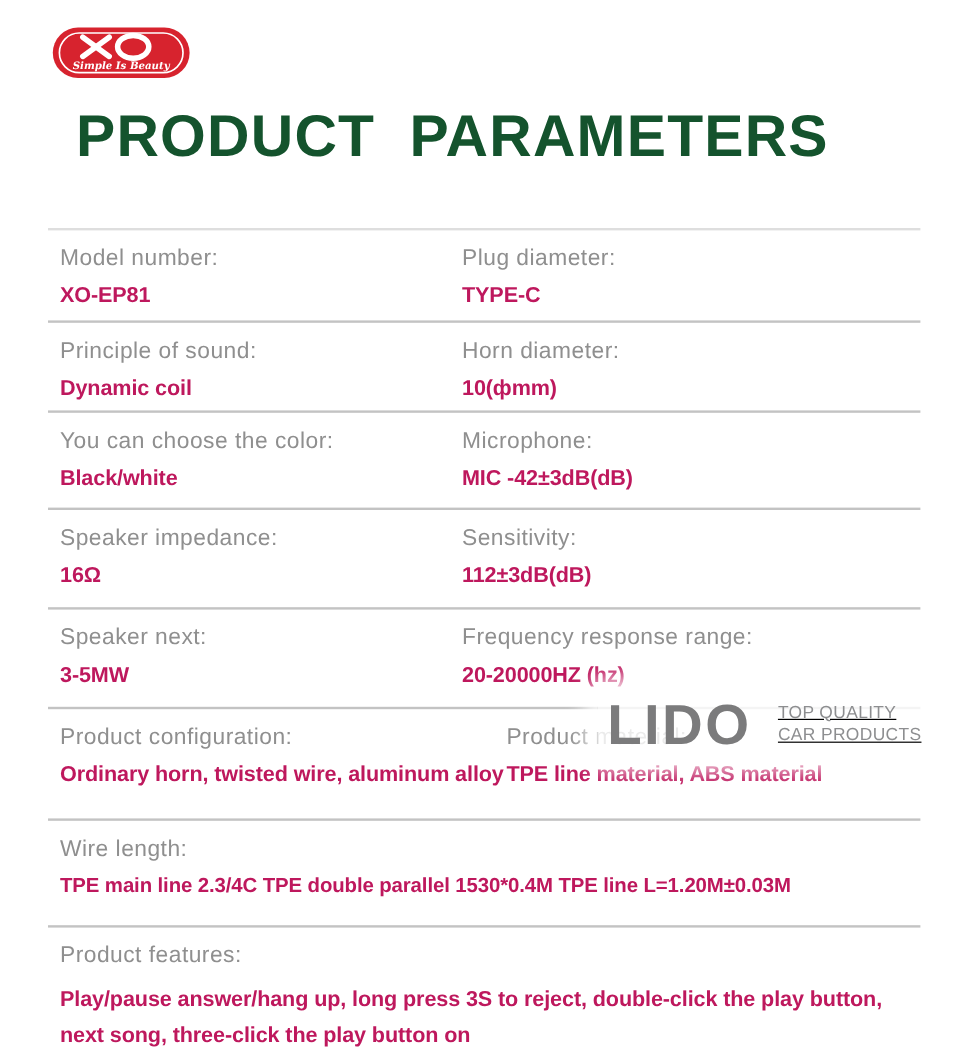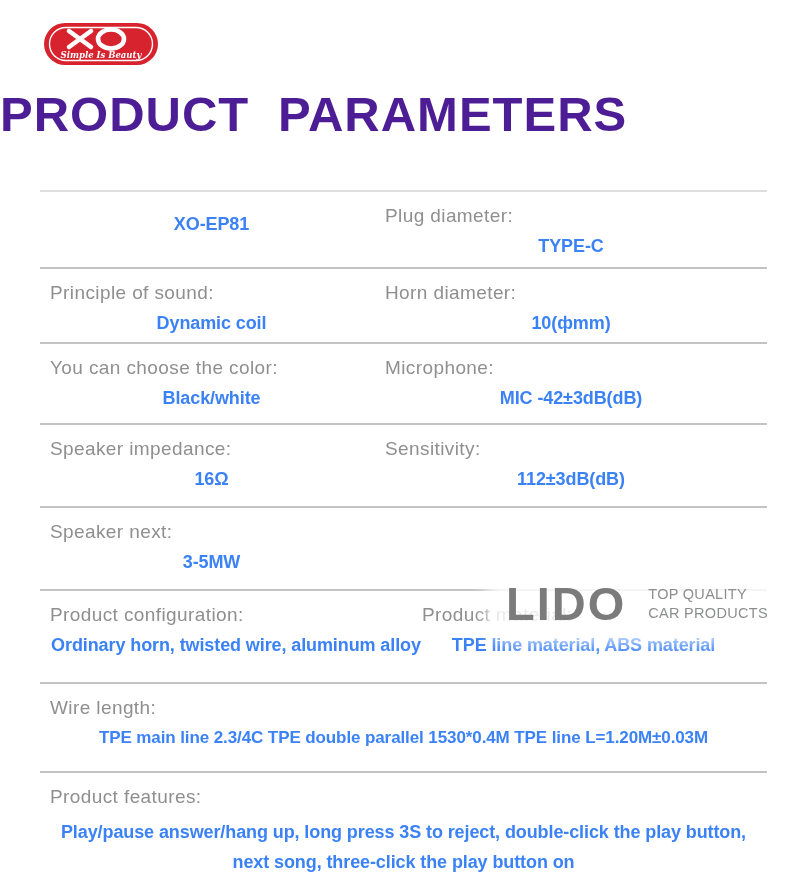--- a/index.html
+++ b/index.html
@@ -6,50 +6,50 @@
   body{
     width:805px;height:880px;position:relative;overflow:hidden;
     background:#ffffff;
     font-family:"Liberation Sans","DejaVu Sans",sans-serif;
   }
   
   .logo{position:absolute;left:43px;top:22px;width:116px;height:44px;}
   
   .page-title{
     position:absolute;left:0;top:86px;width:754px;
-    text-align:left;font-size:49px;font-weight:bold;color:#4c1d95;
+    text-align:center;font-size:49px;font-weight:bold;color:#14532d;
     letter-spacing:1px;word-spacing:14px;
   }
   
   .param-table{position:absolute;left:40px;top:190px;width:727px;}
   .row{border-top:2px solid #c3c3c3;box-sizing:border-box;padding:13px 10px 0 10px;display:flex;}
   .row.first{border-top-color:#dedede;}
   .cell{box-sizing:border-box;}
   .cell.left{flex:0 0 335px;padding-right:12px;}
   .cell.right{flex:1 1 auto;}
   .cell.wide{flex:1 1 auto;}
   .label{
     font-size:19px;color:#8f8f8f;letter-spacing:.4px;line-height:1.15;
   }
   .value{
-    margin-top:8px;font-size:18px;font-weight:600;color:#3b82f6;
-    letter-spacing:-.1px;line-height:1.25;text-align:center;
+    margin-top:8px;font-size:18px;font-weight:600;color:#be185d;
+    letter-spacing:-.1px;line-height:1.25;
   }
   .value.long{font-size:17px;}
   .value.multiline{font-size:18px;line-height:1.7;white-space:pre-line;margin-top:9px;}
   
   .watermark{
     position:absolute;left:498px;top:576px;z-index:5;
     display:flex;align-items:center;gap:22px;
     padding:4px 8px;border-radius:10px;
     background:rgba(255,255,255,.82);
     box-shadow:0 0 16px 12px rgba(255,255,255,.82);
   }
   .wm-brand{font-size:47px;font-weight:bold;color:#7b7b7c;letter-spacing:2px;line-height:1;}
-  .wm-side{display:flex;flex-direction:column;}
+  .wm-side{display:flex;flex-direction:column;text-decoration:underline;}
   .wm-side span{font-size:14.5px;color:#8d8e90;letter-spacing:.3px;line-height:1.3;}
 </style>
 </head>
 <body>
 
 <div class="logo">
   <svg width="116" height="44" viewBox="0 0 116 44">
     <rect x="1" y="1" width="114" height="42" rx="21" fill="#d7232e"></rect>
     <rect x="6.5" y="5.5" width="103" height="33" rx="16.5" fill="none" stroke="#ffffff" stroke-width="1.4"></rect>
     <path d="M26,9 Q37,17 48,25" fill="none" stroke="#ffffff" stroke-width="4.6" stroke-linecap="round"></path>
@@ -58,20 +58,21 @@
     <text x="58" y="35.5" text-anchor="middle" font-family="DejaVu Serif, serif" font-style="italic" font-weight="bold" font-size="8.5" fill="#ffffff">Simple Is Beauty</text>
   </svg>
 </div>
 
 <div class="page-title">PRODUCT PARAMETERS</div>
 
 <div class="param-table">
 
   <div class="row first" style="height:77px">
     <div class="cell left">
+      <div class="label">Model number:</div>
       <div class="value">XO-EP81</div>
     </div>
     <div class="cell right">
       <div class="label">Plug diameter:</div>
       <div class="value">TYPE-C</div>
     </div>
   </div>
 
   <div class="row" style="height:75px">
     <div class="cell left">
@@ -104,20 +105,24 @@
       <div class="label">Sensitivity:</div>
       <div class="value">112±3dB(dB)</div>
     </div>
   </div>
 
   <div class="row" style="height:83px">
     <div class="cell left">
       <div class="label">Speaker next:</div>
       <div class="value">3-5MW</div>
     </div>
+    <div class="cell right">
+      <div class="label">Frequency response range:</div>
+      <div class="value">20-20000HZ (hz)</div>
+    </div>
   </div>
 
   <div class="row" style="height:93px">
     <div class="cell right">
       <div class="label">Product configuration:</div>
       <div class="value">Ordinary horn, twisted wire, aluminum alloy</div>
     </div>
     <div class="cell left">
       <div class="label">Product material:</div>
       <div class="value">TPE line material, ABS material</div>

